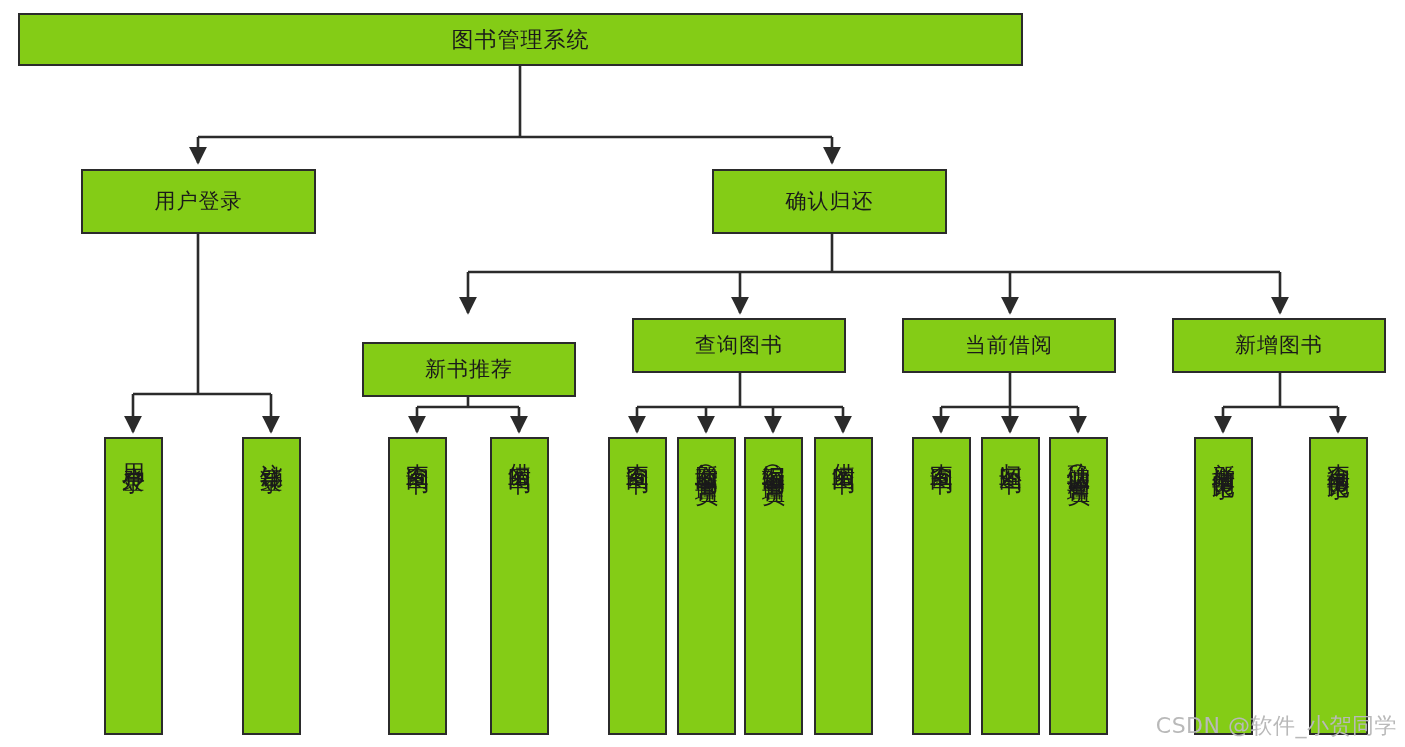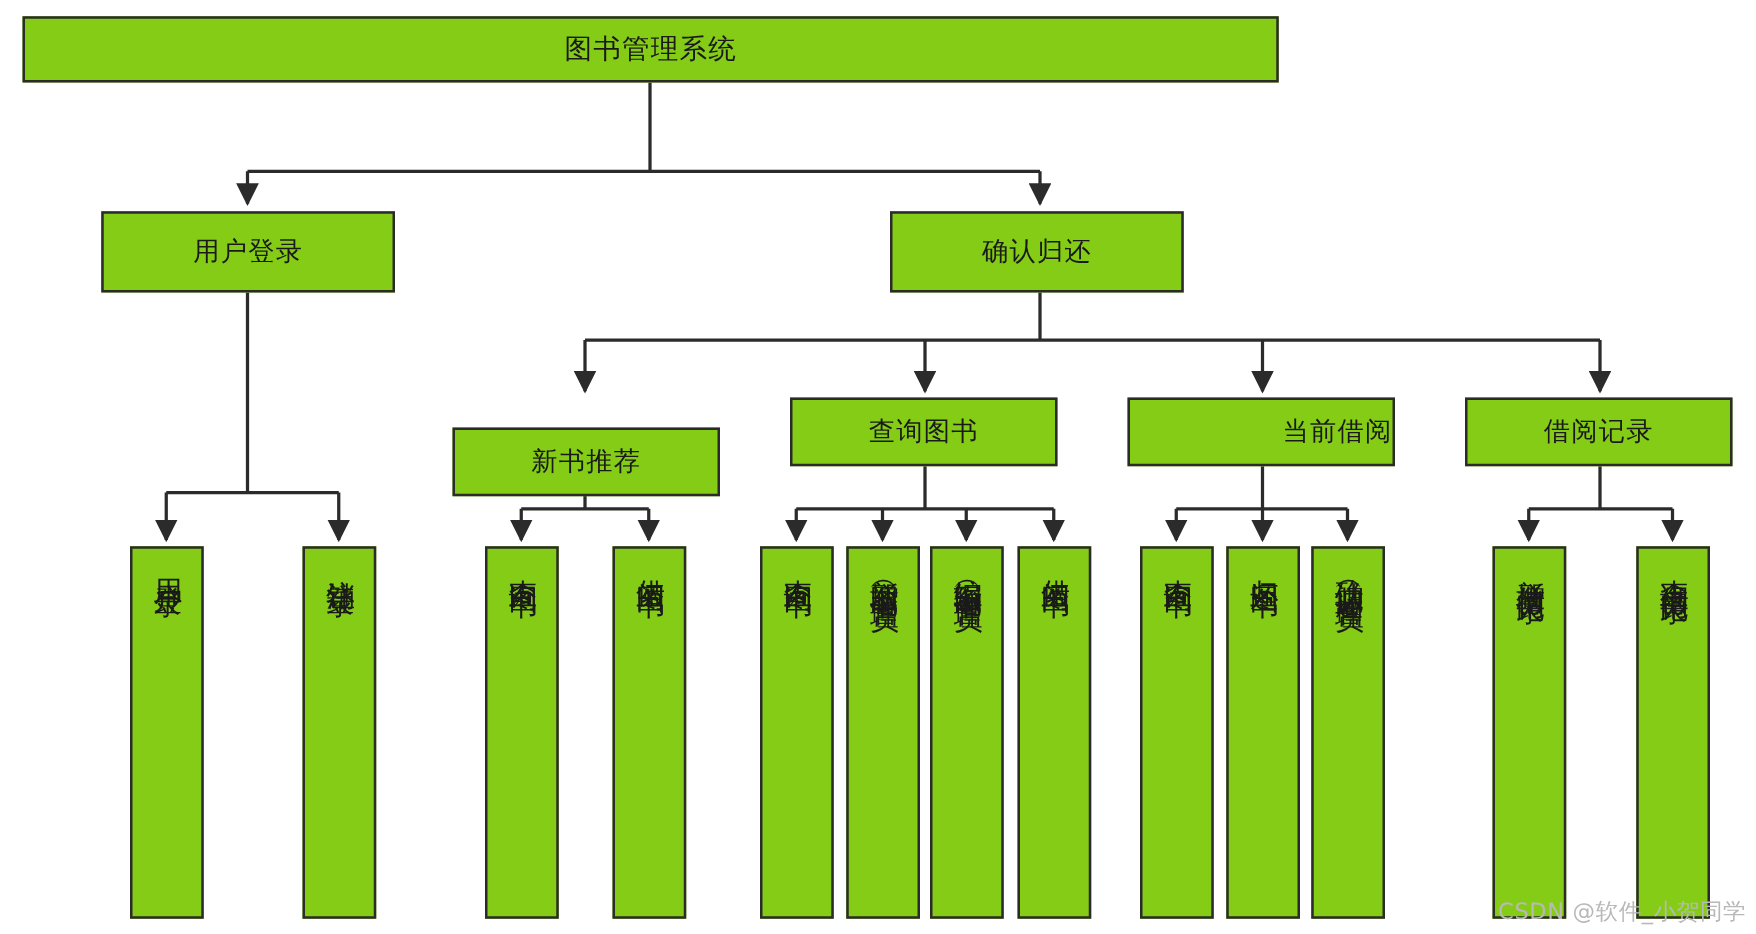--- a/index.html
+++ b/index.html
@@ -43,21 +43,21 @@
     font-size:23px;
     letter-spacing:3px;
     line-height:1;
     white-space:nowrap;
   }
 
   .watermark{
     position:absolute;
     right:8px;
     bottom:6px;
-    font-size:18px;
+    font-size:22px;
     color:#b9b9b9;
     letter-spacing:0.5px;
     white-space:nowrap;
   }
 </style>
 </head>
 <body>
 
 <div id="canvas">
 
@@ -121,25 +121,25 @@
   <div class="node horiz" style="left:712px;top:169px;width:235px;height:65px;">
     <span class="label">确认归还</span>
   </div>
 
   <div class="node horiz" style="left:362px;top:318px;width:214px;height:55px;margin-top:24px;">
     <span class="label">新书推荐</span>
   </div>
   <div class="node horiz" style="left:632px;top:318px;width:214px;height:55px;">
     <span class="label">查询图书</span>
   </div>
-  <div class="node horiz" style="left:902px;top:318px;width:214px;height:55px;justify-content:flex-end;">
+  <div class="node horiz" style="left:902px;top:318px;width:214px;height:55px;">
     <span class="label">当前借阅</span>
   </div>
   <div class="node horiz" style="left:1172px;top:318px;width:214px;height:55px;">
-    <span class="label">借阅记录</span>
+    <span class="label">新增图书</span>
   </div>
 
   <div class="node vert" style="left:104px;top:437px;width:59px;height:298px;">
     <span class="label">用户登录</span>
   </div>
   <div class="node vert" style="left:242px;top:437px;width:59px;height:298px;">
     <span class="label">注销登录</span>
   </div>
 
   <div class="node vert" style="left:388px;top:437px;width:59px;height:298px;">

